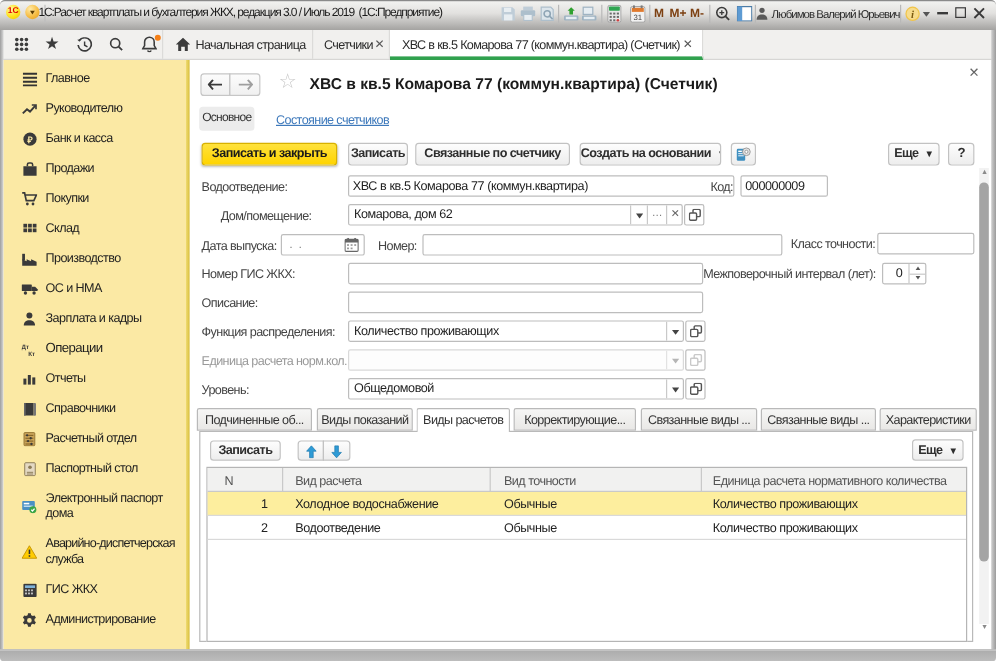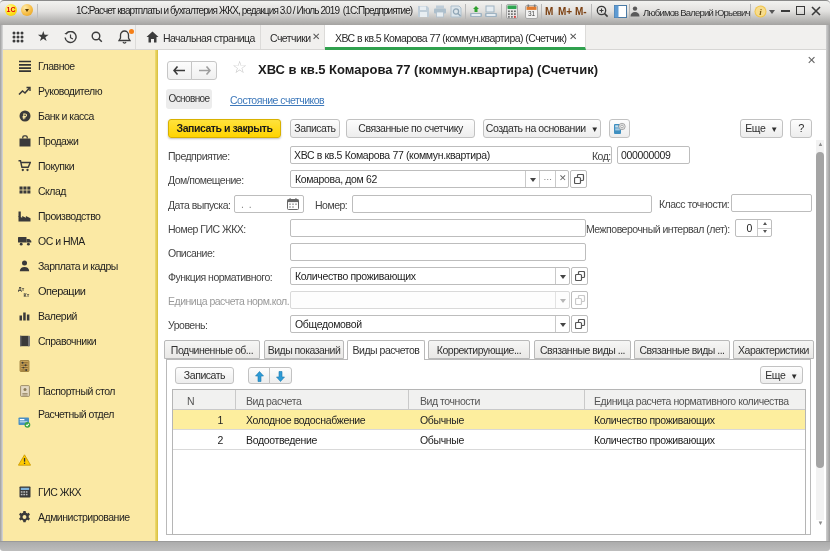--- a/index.html
+++ b/index.html
@@ -1,31 +1,31 @@
 <!DOCTYPE html>
 <html><head><meta charset="utf-8">
 <style>
 *{margin:0;padding:0;box-sizing:border-box;}
 html,body{width:830px;height:551px;overflow:hidden;}
 body{font-family:"Liberation Sans",sans-serif;position:relative;background:#fff;font-size:10px;}
 .a{position:absolute;}
 .lbl{font-size:10.5px;letter-spacing:-0.5px;color:#444;white-space:nowrap;}
 .inp{border:1px solid #BDBDBD;border-radius:2px;background:#fff;font-size:10.5px;letter-spacing:-0.35px;color:#1e1e1e;padding:0 3px;line-height:16px;height:18px;white-space:nowrap;overflow:hidden;}
-.btn{height:19px;border:1px solid #C2C2C2;border-radius:3px;background:linear-gradient(#FDFDFD,#EDEDED);font-size:10.5px;letter-spacing:-0.45px;color:#2e2e2e;text-align:center;line-height:17px;white-space:nowrap;overflow:hidden;}
+.btn{height:19px;border:1px solid #C2C2C2;border-radius:3px;background:linear-gradient(#FDFDFD,#EDEDED);font-size:10.5px;letter-spacing:-0.45px;color:#2e2e2e;text-align:center;line-height:17px;white-space:nowrap;overflow:hidden;font-weight:bold;}
 .tabtxt{font-size:10.5px;letter-spacing:-0.55px;color:#2b2b2b;white-space:nowrap;}
 .cpy{width:17px;height:18px;border:1px solid #BDBDBD;border-radius:2px;}
 </style></head>
 <body>
 
 <div class="a" style="left:0;top:0;width:830px;height:25px;background:linear-gradient(#F2F2F0 0%,#E2E1DF 42%,#CCCBC9 62%,#A4A3A1 100%);border-top:1px solid #8a8a8a;border-radius:4px 4px 0 0;"></div>
 <div class="a" style="left:5px;top:4px;width:12px;height:12px;border-radius:50%;background:radial-gradient(circle at 35% 30%,#FFFA9E,#FFE11A 55%,#EFC100);color:#E00000;font-size:7px;font-weight:bold;text-align:center;line-height:12px;">1С</div>
 <div class="a" style="left:21px;top:4px;width:12px;height:12px;border-radius:50%;background:radial-gradient(circle at 35% 30%,#FFEAA6,#F6BC42 55%,#DE9A1E);"></div>
 <div class="a" style="left:24.5px;top:8.5px;width:0;height:0;border-left:2.5px solid transparent;border-right:2.5px solid transparent;border-top:3.5px solid #5a3a00;"></div>
 <div class="a" style="left:37px;top:4px;width:1px;height:14px;background:#bdbdbd;"></div>
-<div class="a" style="left:32px;top:5px;font-size:10px;letter-spacing:-0.9px;color:#1c1c1c;white-space:nowrap;margin-left:44px;">1С:Расчет квартплаты и бухгалтерия ЖКХ, редакция 3.0 / Июль 2019&nbsp;&nbsp;(1С:Предприятие)</div>
+<div class="a" style="left:32px;top:5px;font-size:10px;letter-spacing:-0.9px;color:#1c1c1c;white-space:nowrap;">1С:Расчет квартплаты и бухгалтерия ЖКХ, редакция 3.0 / Июль 2019&nbsp;&nbsp;(1С:Предприятие)</div>
 <div class="a" id="ticons" style="left:0;top:0;">
     <svg class="a" style="left:417px;top:5px;" width="13" height="13" viewBox="0 0 13 13">
       <path d="M1 1h9l2 2v9H1z" fill="#BFCDD8"></path>
       <rect x="3" y="1.5" width="6" height="3.5" fill="#E8EEF2"></rect>
       <rect x="3" y="7" width="7" height="5" fill="#E8EEF2"></rect>
     </svg>
     <svg class="a" style="left:433px;top:5px;" width="14" height="13" viewBox="0 0 14 13">
       <rect x="3" y="0.5" width="8" height="3" fill="#BFCDD8"></rect>
       <rect x="1" y="3.5" width="12" height="5" rx="1" fill="#ADBFCC"></rect>
       <rect x="3.5" y="7" width="7" height="5" fill="#E8EEF2" stroke="#ADBFCC" stroke-width="0.8"></rect>
@@ -233,21 +233,21 @@
  <span style="position:absolute;left:35px;top:50%;transform:translateY(-50%);font-size:11px;letter-spacing:-0.5px;color:#1f1f1f;line-height:13px;white-space:nowrap;">Операции</span>
     </div>
     <div class="a" style="left:3px;top:303px;width:152px;height:25px;">
  <span style="position:absolute;left:14px;top:50%;transform:translateY(-50%);width:15px;text-align:center;line-height:0;"><svg width="12" height="12" viewBox="0 0 12 12">
           <g fill="#3a3a3a">
             <rect x="0.5" y="5.5" width="2.5" height="5"></rect>
             <rect x="4.2" y="2.5" width="2.5" height="8"></rect>
             <rect x="7.9" y="4.5" width="2.5" height="6"></rect>
           </g>
         </svg></span>
- <span style="position:absolute;left:35px;top:50%;transform:translateY(-50%);font-size:10.5px;letter-spacing:-0.5px;color:#1f1f1f;line-height:13px;white-space:nowrap;">Валерий</span>
+ <span style="position:absolute;left:35px;top:50%;transform:translateY(-50%);font-size:10.5px;letter-spacing:-0.5px;color:#1f1f1f;line-height:13px;white-space:nowrap;">Отчеты</span>
     </div>
     <div class="a" style="left:3px;top:328px;width:152px;height:25px;">
  <span style="position:absolute;left:14px;top:50%;transform:translateY(-50%);width:15px;text-align:center;line-height:0;"><svg width="12" height="12" viewBox="0 0 12 12">
           <path d="M1 0.8h8v10.4H1z" fill="#3a3a3a"></path>
           <path d="M9 0.8h1.2a0.8 0.8 0 01.8.8v9a0.8 0.8 0 01-.8.8H9" fill="#777"></path>
           <rect x="1" y="0.8" width="1.4" height="10.4" fill="#666"></rect>
         </svg></span>
  <span style="position:absolute;left:35px;top:50%;transform:translateY(-50%);font-size:10.5px;letter-spacing:-0.5px;color:#1f1f1f;line-height:13px;white-space:nowrap;">Справочники</span>
     </div>
     <div class="a" style="left:3px;top:353px;width:152px;height:25px;">
@@ -256,45 +256,47 @@
           <g stroke="#7a5b1e" stroke-width="0.8">
             <path d="M2.2 2.8h6.6M2.2 5.2h6.6M2.2 7.6h6.6M2.2 10h6.6"></path>
           </g>
           <g fill="#3a3a3a">
             <circle cx="3.6" cy="2.8" r="0.95"></circle>
             <circle cx="6.6" cy="5.2" r="0.95"></circle>
             <circle cx="4.4" cy="7.6" r="0.95"></circle>
             <circle cx="7.2" cy="10" r="0.95"></circle>
           </g>
         </svg></span>
- <span style="position:absolute;left:35px;top:50%;transform:translateY(-50%);font-size:10.5px;letter-spacing:-0.5px;color:#1f1f1f;line-height:13px;white-space:nowrap;margin-top:48px;">Расчетный отдел</span>
+ <span style="position:absolute;left:35px;top:50%;transform:translateY(-50%);font-size:10.5px;letter-spacing:-0.5px;color:#1f1f1f;line-height:13px;white-space:nowrap;">Расчетный отдел</span>
     </div>
     <div class="a" style="left:3px;top:378px;width:152px;height:25px;">
  <span style="position:absolute;left:14px;top:50%;transform:translateY(-50%);width:15px;text-align:center;line-height:0;"><svg width="10" height="12" viewBox="0 0 10 12">
           <rect x="0.6" y="0.6" width="8.8" height="10.8" rx="0.8" fill="#E4D9C3" stroke="#8a7a55" stroke-width="0.8"></rect>
           <circle cx="5" cy="4.4" r="1.5" fill="#8a7a55"></circle>
           <path d="M2.4 8.6h5.2M2.4 10h5.2" stroke="#8a7a55" stroke-width="0.8"></path>
         </svg></span>
  <span style="position:absolute;left:35px;top:50%;transform:translateY(-50%);font-size:10.5px;letter-spacing:-0.5px;color:#1f1f1f;line-height:13px;white-space:nowrap;">Паспортный стол</span>
     </div>
     <div class="a" style="left:3px;top:403px;width:152px;height:38px;">
  <span style="position:absolute;left:14px;top:50%;transform:translateY(-50%);width:15px;text-align:center;line-height:0;"><svg width="13" height="12" viewBox="0 0 13 12">
           <rect x="0.5" y="1.5" width="10.5" height="7.5" rx="0.8" fill="#4A90C4"></rect>
           <rect x="1.8" y="3" width="4.6" height="1.3" fill="#fff"></rect>
           <rect x="1.8" y="5.3" width="7.5" height="1.1" fill="#cfe4f2"></rect>
           <circle cx="9.4" cy="8.8" r="2.9" fill="#3AA546"></circle>
           <path d="M8.1 8.8l1 1 1.7-1.9" stroke="#fff" stroke-width="1.1" fill="none"></path>
         </svg></span>
+ <span style="position:absolute;left:35px;top:50%;transform:translateY(-50%);font-size:10.5px;letter-spacing:-0.5px;color:#1f1f1f;line-height:13px;white-space:nowrap;">Электронный паспорт<br>дома</span>
     </div>
     <div class="a" style="left:3px;top:441px;width:152px;height:38px;">
  <span style="position:absolute;left:14px;top:50%;transform:translateY(-50%);width:15px;text-align:center;line-height:0;"><svg width="13" height="12" viewBox="0 0 13 12">
           <path d="M6.5 0.8L12.6 11.2H.4z" fill="#FFCC00" stroke="#C79500" stroke-width="0.8"></path>
           <rect x="5.9" y="4" width="1.3" height="3.7" fill="#333"></rect>
           <rect x="5.9" y="8.7" width="1.3" height="1.3" fill="#333"></rect>
         </svg></span>
+ <span style="position:absolute;left:35px;top:50%;transform:translateY(-50%);font-size:10.5px;letter-spacing:-0.7px;color:#1f1f1f;line-height:13px;white-space:nowrap;">Аварийно-диспетчерская<br>служба</span>
     </div>
     <div class="a" style="left:3px;top:479px;width:152px;height:25px;">
  <span style="position:absolute;left:14px;top:50%;transform:translateY(-50%);width:15px;text-align:center;line-height:0;"><svg width="12" height="12" viewBox="0 0 12 12">
           <rect x="0.5" y="0.5" width="11" height="11" rx="0.8" fill="#3a3a3a"></rect>
           <rect x="1.8" y="1.8" width="8.4" height="2.2" fill="#7FB2D9"></rect>
           <g fill="#bfbfbf">
             <rect x="1.8" y="5.2" width="1.7" height="1.5"></rect>
             <rect x="4.3" y="5.2" width="1.7" height="1.5"></rect>
             <rect x="6.8" y="5.2" width="1.7" height="1.5"></rect>
             <rect x="1.8" y="7.8" width="1.7" height="1.5"></rect>
@@ -335,25 +337,25 @@
       <rect x="2.2" y="3.5" width="3" height="1.2" fill="#fff"></rect>
       <rect x="2.2" y="5.5" width="4.6" height="1" fill="#cfe4f2"></rect>
       <rect x="2.2" y="7.3" width="4.6" height="1" fill="#cfe4f2"></rect>
       <circle cx="9" cy="4.5" r="3.2" fill="#E3E3E3" stroke="#9a9a9a" stroke-width="0.8"></circle>
       <circle cx="9" cy="4.5" r="1.3" fill="#fff" stroke="#9a9a9a" stroke-width="0.8"></circle>
     </svg></div>
 <div class="a btn" style="left:740px;top:119px;width:43px;">Еще &nbsp;<span style="font-size:8px;">▼</span></div>
 <div class="a btn" style="left:790px;top:119px;width:22px;font-size:11px;">?</div>
 
 <div id="formrows">
-    <div class="a lbl" style="left:168px;top:150px;">Предприятие:</div>
+    <div class="a lbl" style="left:168px;top:150px;">Водоотведение:</div>
     <div class="a inp" style="left:290px;top:146px;width:322px;">ХВС в кв.5 Комарова 77 (коммун.квартира)</div>
     <div class="a lbl" style="left:592px;top:150px;">Код:</div>
     <div class="a inp" style="left:617px;top:146px;width:73px;">000000009</div>
-    <div class="a lbl" style="left:168px;top:174px;">Дом/помещение:</div>
+    <div class="a lbl" style="left:184px;top:174px;">Дом/помещение:</div>
     <div class="a inp" style="left:290px;top:170px;width:279px;padding:0;"><span style="padding-left:4px;line-height:16px;display:inline-block;">Комарова, дом 62</span>
 <span class="a" style="left:234px;top:0;width:14px;height:16px;border-left:1px solid #C9C9C9;">
         <span style="position:absolute;left:4px;top:6.5px;width:0;height:0;border-left:3px solid transparent;border-right:3px solid transparent;border-top:4px solid #444;"></span>
       </span>
 <span class="a" style="left:248px;top:0;width:16px;height:16px;border-left:1px solid #C9C9C9;text-align:center;color:#777;font-size:9px;line-height:13px;">…</span>
 <span class="a" style="left:264px;top:0;width:14px;height:16px;border-left:1px solid #C9C9C9;text-align:center;color:#666;font-size:9px;line-height:15px;">✕</span></div>
     <div class="a cpy" style="left:570px;top:170px;"><svg width="11" height="11" viewBox="0 0 11 11" style="margin:2.5px 0 0 2.5px;">
         <rect x="3.5" y="0.5" width="6" height="6" rx="1" fill="#fff" stroke="#555" stroke-width="1.2"></rect>
         <rect x="0.5" y="3.5" width="6" height="6" rx="1" fill="#fff" stroke="#555" stroke-width="1.2"></rect>
       </svg></div>
@@ -382,21 +384,21 @@
     <div class="a inp" style="left:735px;top:219px;width:37px;padding:0;">
       <span style="position:absolute;right:19px;top:0;line-height:16px;">0</span>
 <span class="a" style="left:21px;top:0;width:15px;height:16px;border-left:1px solid #C9C9C9;">
         <span style="position:absolute;left:4.5px;top:2px;width:0;height:0;border-left:2.5px solid transparent;border-right:2.5px solid transparent;border-bottom:3.5px solid #555;"></span>
         <span style="position:absolute;left:0;top:7.5px;width:15px;height:1px;background:#C9C9C9;"></span>
         <span style="position:absolute;left:4.5px;top:10px;width:0;height:0;border-left:2.5px solid transparent;border-right:2.5px solid transparent;border-top:3.5px solid #555;"></span>
       </span>
     </div>
     <div class="a lbl" style="left:168px;top:247px;">Описание:</div>
     <div class="a inp" style="left:290px;top:243px;width:296px;"></div>
-    <div class="a lbl" style="left:168px;top:271px;">Функция нормативного:</div>
+    <div class="a lbl" style="left:168px;top:271px;">Функция распределения:</div>
     <div class="a inp" style="left:290px;top:267px;width:280px;padding:0;"><span style="padding-left:4px;line-height:16px;display:inline-block;">Количество проживающих</span><span class="a" style="left:264px;top:0;width:14px;height:16px;border-left:1px solid #C9C9C9;">
         <span style="position:absolute;left:4px;top:6.5px;width:0;height:0;border-left:3px solid transparent;border-right:3px solid transparent;border-top:4px solid #444;"></span>
       </span></div>
     <div class="a cpy" style="left:571px;top:267px;"><svg width="11" height="11" viewBox="0 0 11 11" style="margin:2.5px 0 0 2.5px;">
         <rect x="3.5" y="0.5" width="6" height="6" rx="1" fill="#fff" stroke="#555" stroke-width="1.2"></rect>
         <rect x="0.5" y="3.5" width="6" height="6" rx="1" fill="#fff" stroke="#555" stroke-width="1.2"></rect>
       </svg></div>
     <div class="a lbl" style="left:168px;top:295px;color:#9a9a9a;">Единица расчета норм.кол.:</div>
     <div class="a inp" style="left:290px;top:291px;width:280px;padding:0;border-color:#D9D9D9;background:#FDFDFD;">
       <span class="a" style="left:264px;top:0;width:14px;height:16px;border-left:1px solid #E2E2E2;">

